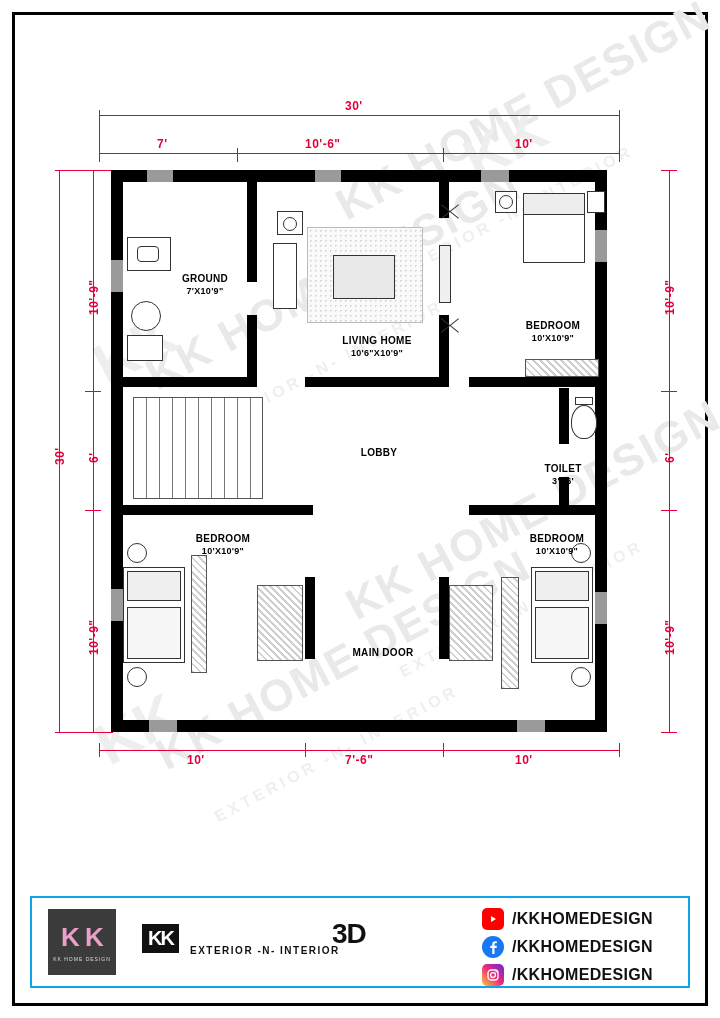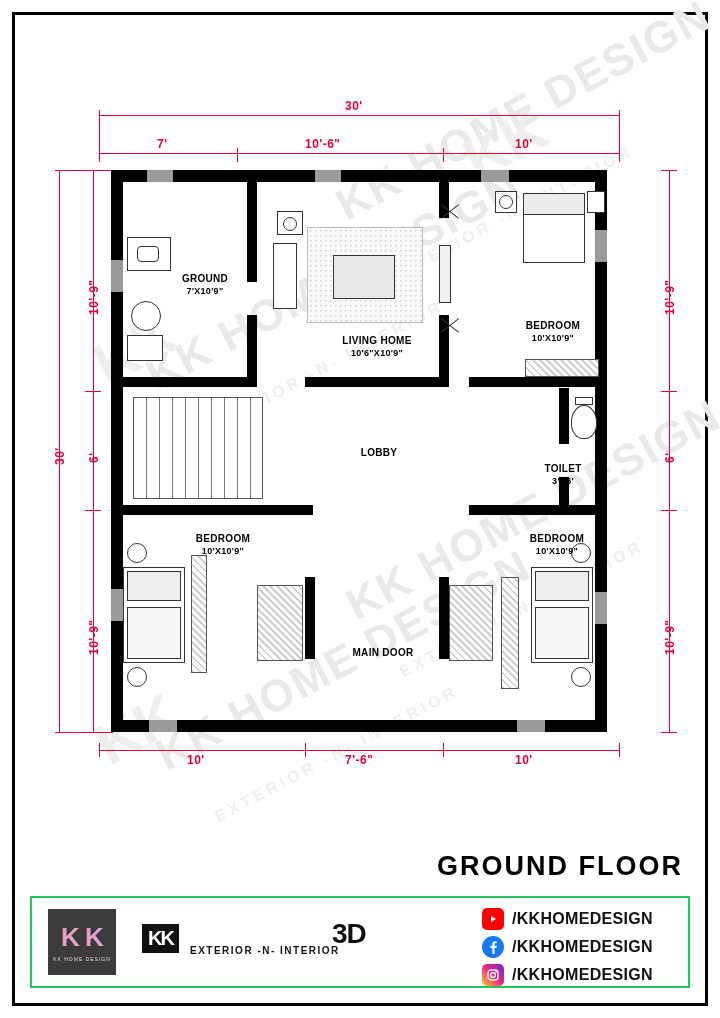--- a/index.html
+++ b/index.html
@@ -41,21 +41,21 @@
   
   .fur{position:absolute;border:1px solid #333;background:#fff;box-sizing:border-box;}
   .furl{position:absolute;background:#333;}
   .hatch{position:absolute;background:repeating-linear-gradient(45deg,#cfcfcf 0 2px,#ffffff 2px 5px);border:1px solid #555;box-sizing:border-box;}
   .rug{position:absolute;border:1px solid #bbb;box-sizing:border-box;
        background:radial-gradient(#d9d9d9 1px, transparent 1px);background-size:5px 5px;background-color:#fafafa;}
   .circ{position:absolute;border:1px solid #333;border-radius:50%;background:#fff;box-sizing:border-box;}
 
   
   .gfTitle{position:absolute;right:22px;top:836px;font-size:27px;font-weight:bold;letter-spacing:2px;color:#000;}
-  .footbar{position:absolute;left:15px;right:15px;bottom:15px;height:92px;border:2px solid #22c55e;box-sizing:border-box;background:#fff;}
+  .footbar{position:absolute;left:15px;right:15px;bottom:15px;height:92px;border:2px solid #0ea5e9;box-sizing:border-box;background:#fff;}
   .logoBox{position:absolute;left:16px;top:11px;width:68px;height:66px;background:#3b3b3b;display:flex;align-items:center;justify-content:center;flex-direction:column;}
   .logoK{color:#e9a0c8;font-size:26px;font-weight:bold;letter-spacing:-1px;}
   .logoSub{color:#ddd;font-size:5px;letter-spacing:1px;margin-top:3px;}
   .kkmark{position:absolute;left:110px;top:26px;background:#111;color:#fff;font-weight:bold;font-size:20px;padding:3px 6px;letter-spacing:-2px;}
   .brandTxt{position:absolute;left:158px;top:24px;font-size:19px;font-weight:bold;letter-spacing:1px;color:#111;}
   .brandSub{position:absolute;left:158px;top:47px;font-size:10px;font-weight:bold;letter-spacing:1.5px;color:#111;}
   .brand3d{position:absolute;left:300px;top:20px;font-size:28px;font-weight:bold;color:#111;letter-spacing:-1px;}
   .social{position:absolute;left:450px;top:10px;}
   .srow{display:flex;align-items:center;margin-bottom:6px;}
   .sico{width:22px;height:22px;border-radius:5px;margin-right:8px;display:flex;align-items:center;justify-content:center;}
@@ -244,21 +244,20 @@
       <div class="lbl" style="left:482px;top:518px;width:120px;">
         <div>BEDROOM</div>
         <div class="sub">10'X10'9"</div>
       </div>
 
       <div class="lbl" style="left:318px;top:632px;width:100px;font-size:10px;">
         <div>MAIN DOOR</div>
       </div>
     </div>
 
-    <div class="gfTitle">GROUND FLOOR</div>
 
     <div class="footbar">
       <div class="logoBox">
         <div class="logoK">K K</div>
         <div class="logoSub">KK HOME DESIGN</div>
       </div>
       <div class="kkmark">KK</div>
       <div class="brandSub">EXTERIOR -N- INTERIOR</div>
       <div class="brand3d">3D</div>
 

